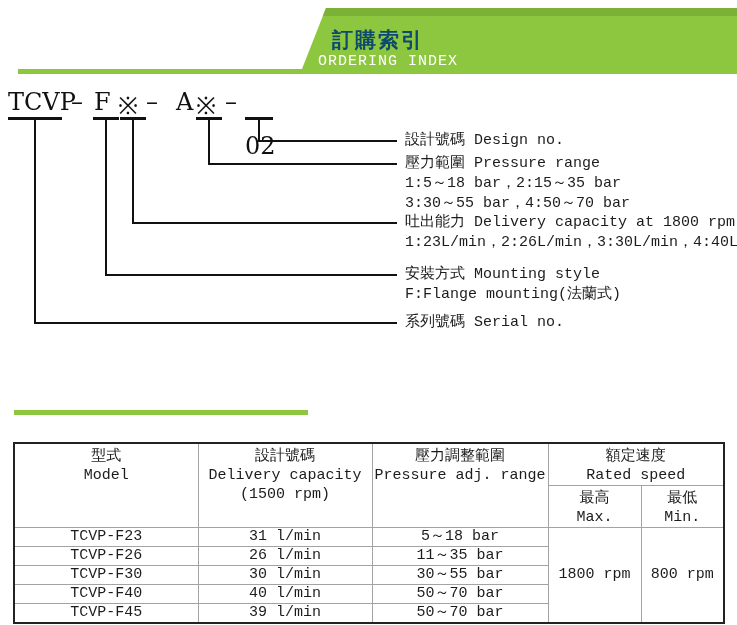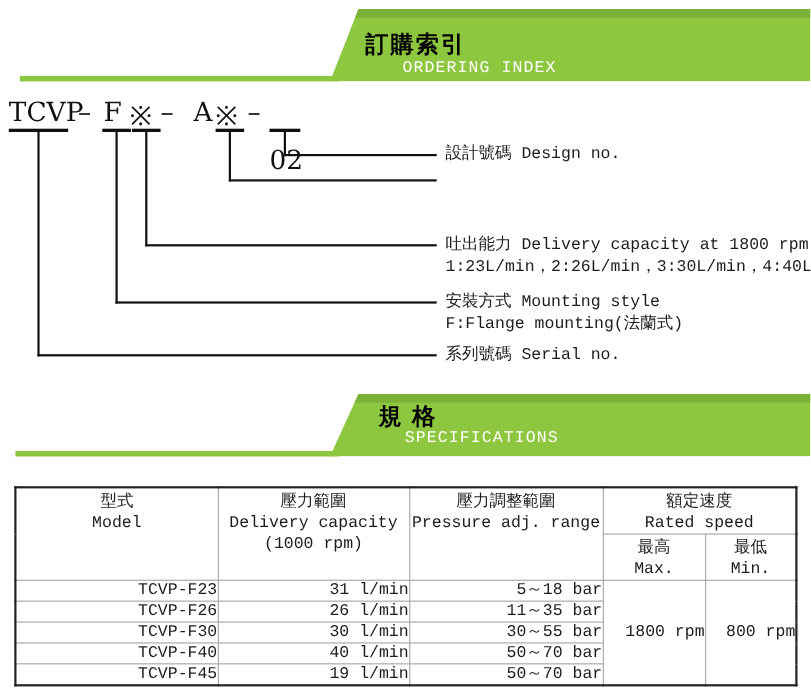--- a/index.html
+++ b/index.html
@@ -19,32 +19,31 @@
     clip-path:polygon(26px 0, 100% 0, 100% 100%, 0 100%);
   }
   .banner .stripe{
     position:absolute;top:0;left:0;right:0;height:8px;
     background:#7cb138;
   }
   .banner1{top:8px;left:300px;width:437px;height:66px;}
   .banner2{top:358px;left:300px;width:437px;height:57px;}
   .banner .zh{
     position:absolute;
-    color:#000000;
+    color:#0c4a6e;
     font-weight:bold;
     font-size:21px;
     letter-spacing:2px;
     font-family:"Liberation Sans",sans-serif;
   }
   .banner .en{
     position:absolute;
     color:#ffffff;
     font-size:15px;
     letter-spacing:1px;
-    margin-left:48px;
   }
   .banner1 .zh{left:32px;top:18px;}
   .banner1 .en{left:18px;top:45px;}
   .banner2 .zh{left:44px;top:6px;}
   .banner2 .en{left:20px;top:32px;}
   .hline{
     position:absolute;
     background:#8dc63f;
     height:5px;
   }
@@ -120,21 +119,21 @@
     font-weight:normal;
     text-align:center;
     padding:0;
     line-height:19px;
     overflow:hidden;
   }
   table.spec{border:2px solid #222;}
   table.spec thead th{vertical-align:top;padding-top:3px;}
   table.spec .h-rated{height:33px;}
   table.spec .h-sub{height:38px;}
-  table.spec tbody td{height:18px;line-height:18px;text-align:right;}
+  table.spec tbody td{height:18px;line-height:18px;}
   .col-model{width:184px;}
   .col-capacity{width:174px;}
   .col-pressure{width:176px;}
   .col-max{width:93px;}
   .col-min{width:83px;}
 </style>
 </head>
 <body>
 
 <div class="page">
@@ -169,57 +168,57 @@
   <div class="vline v-design"></div>
   <div class="cline c-serial"></div>
   <div class="cline c-mounting"></div>
   <div class="cline c-capacity"></div>
   <div class="cline c-pressure"></div>
   <div class="cline c-design"></div>
 
   <div class="callout co-design">
     <div>設計號碼 Design no.</div>
   </div>
+  <div class="callout co-pressure">
+    <div>壓力範圍 Pressure range</div>
+    <div>1:5～18 bar，2:15～35 bar</div>
+    <div>3:30～55 bar，4:50～70 bar</div>
+  </div>
   <div class="callout co-capacity">
     <div>吐出能力 Delivery capacity at 1800 rpm</div>
     <div>1:23L/min，2:26L/min，3:30L/min，4:40L/min</div>
   </div>
   <div class="callout co-mounting">
     <div>安裝方式 Mounting style</div>
     <div>F:Flange mounting(法蘭式)</div>
   </div>
   <div class="callout co-serial">
     <div>系列號碼 Serial no.</div>
   </div>
 
   <div class="hline hline2"></div>
-  <div class="banner banner2">
-    <div class="stripe"></div>
-    <div class="zh">規 格</div>
-    <div class="en">SPECIFICATIONS</div>
-  </div>
 
   <table class="spec">
     <colgroup>
       <col class="col-model">
         <col class="col-capacity">
         <col class="col-pressure">
         <col class="col-max">
         <col class="col-min">
     </colgroup>
     <thead>
       <tr>
         <th rowspan="2">
           <div>型式</div>
           <div>Model</div>
         </th>
         <th rowspan="2">
-          <div>壓力範圍</div>
+          <div>設計號碼</div>
           <div>Delivery capacity</div>
-          <div>(1000 rpm)</div>
+          <div>(1500 rpm)</div>
         </th>
         <th rowspan="2">
           <div>壓力調整範圍</div>
           <div>Pressure adj. range</div>
         </th>
         <th colspan="2" class="h-rated">
           <div>額定速度</div>
           <div>Rated speed</div>
         </th>
       </tr>
@@ -252,19 +251,19 @@
         <td>30 l/min</td>
         <td>30～55 bar</td>
       </tr>
       <tr>
         <td>TCVP-F40</td>
         <td>40 l/min</td>
         <td>50～70 bar</td>
       </tr>
       <tr>
         <td>TCVP-F45</td>
-        <td>19 l/min</td>
+        <td>39 l/min</td>
         <td>50～70 bar</td>
       </tr>
     </tbody>
   </table>
 
 </div>
 
 </body></html>

